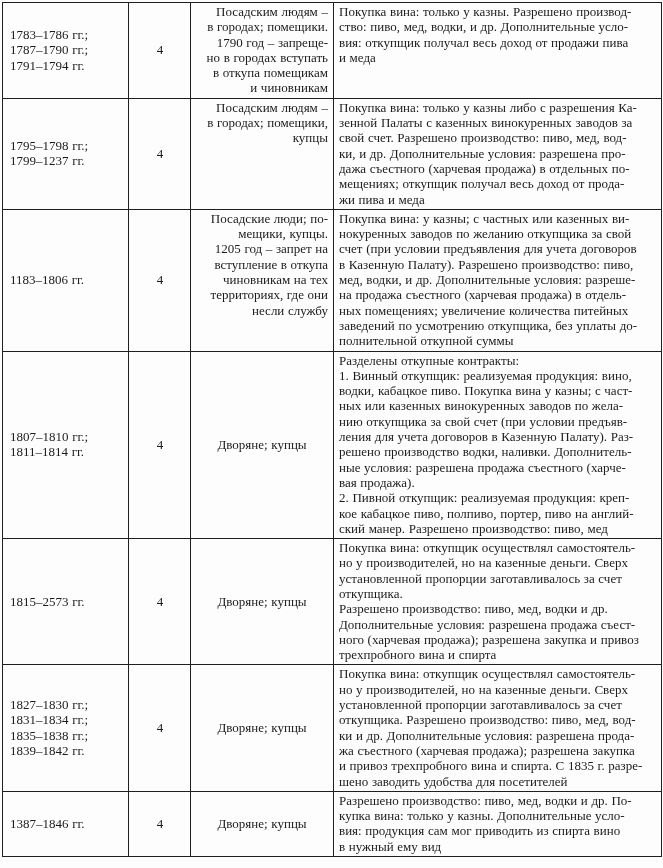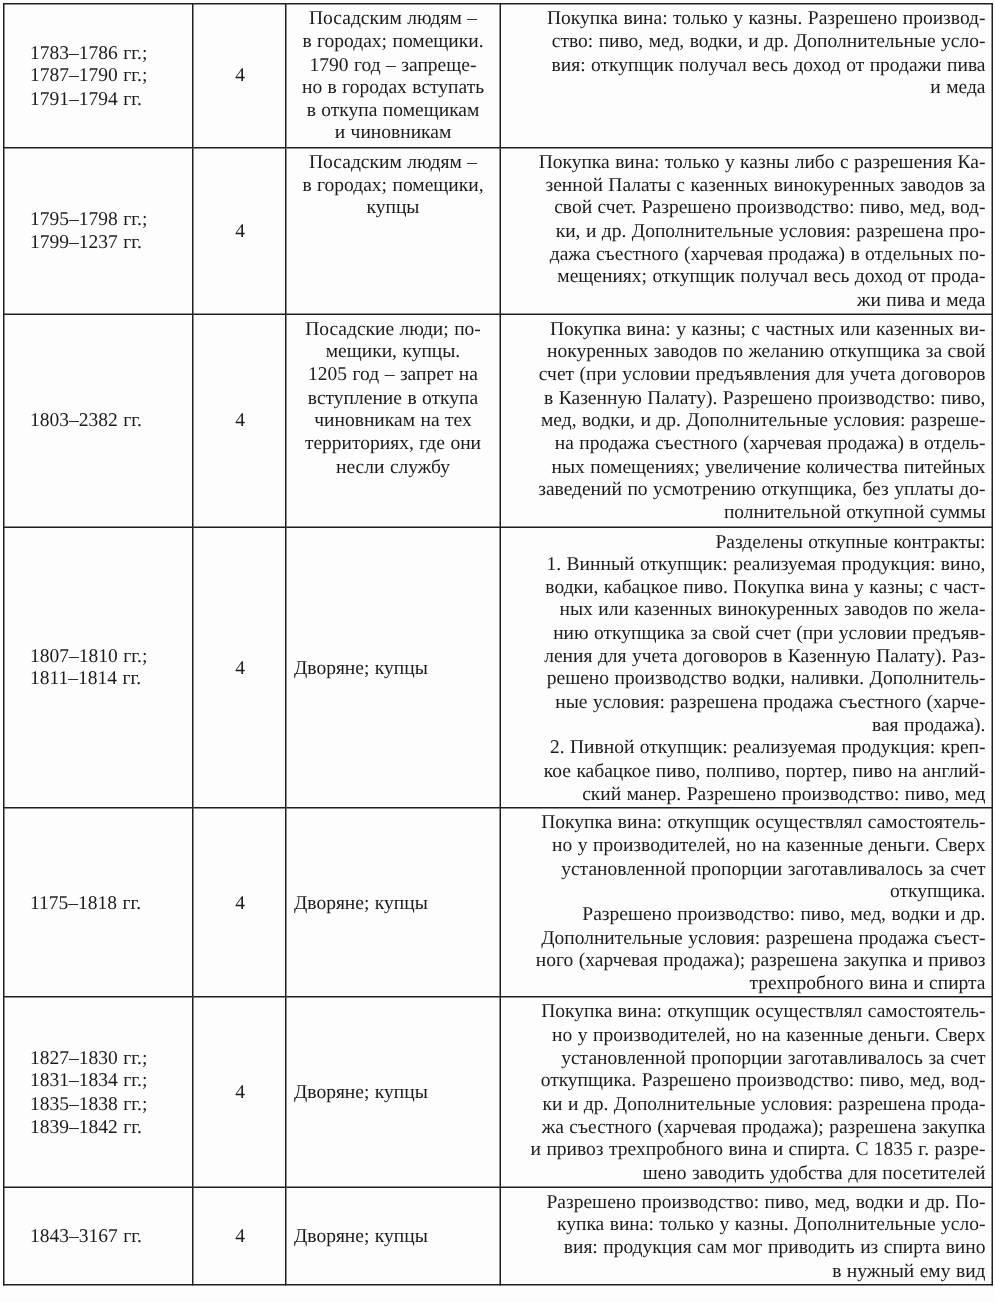--- a/index.html
+++ b/index.html
@@ -39,38 +39,39 @@
     font-size: 13px;
     line-height: 15.3px;
     white-space: pre-line;
     vertical-align: middle;
     padding: 1px 3px 2px 4px;
     overflow: hidden;
     word-spacing: 0.4px;
   }
   td.cell-years {
     text-align: left;
-    padding-left: 17px;
+    padding-left: 7px;
   }
   td.cell-term {
     text-align: center;
   }
   td.cell-who {
+    text-align: center;
     padding-left: 5px;
     padding-right: 5px;
   }
   
   tr:nth-child(-n+3) td.cell-who {
     vertical-align: top;
-    text-align: center;
+    text-align: right;
     padding-top: 1px;
   }
   td.cell-details {
     vertical-align: top;
-    text-align: right;
+    text-align: left;
     padding: 1px 4px 2px 5px;
   }
 </style>
 </head>
 <body>
 
 <div class="page">
   <table class="otkup-table">
     <colgroup>
       <col class="c-years">
@@ -106,21 +107,21 @@
     <td class="cell cell-details">Покупка вина: только у казны либо с разрешения Ка-
 зенной Палаты с казенных винокуренных заводов за
 свой счет. Разрешено производство: пиво, мед, вод-
 ки, и др. Дополнительные условия: разрешена про-
 дажа съестного (харчевая продажа) в отдельных по-
 мещениях; откупщик получал весь доход от прода-
 жи пива и меда</td>
   </tr>
 
   <tr class="table-row">
-    <td class="cell cell-years">1803–2382 гг.</td>
+    <td class="cell cell-years">1183–1806 гг.</td>
     <td class="cell cell-term">4</td>
     <td class="cell cell-who">Посадские люди; по-
 мещики, купцы.
 1205 год – запрет на
 вступление в откупа
 чиновникам на тех
 территориях, где они
 несли службу</td>
     <td class="cell cell-details">Покупка вина: у казны; с частных или казенных ви-
 нокуренных заводов по желанию откупщика за свой
@@ -146,21 +147,21 @@
 ления для учета договоров в Казенную Палату). Раз-
 решено производство водки, наливки. Дополнитель-
 ные условия: разрешена продажа съестного (харче-
 вая продажа).
 2. Пивной откупщик: реализуемая продукция: креп-
 кое кабацкое пиво, полпиво, портер, пиво на англий-
 ский манер. Разрешено производство: пиво, мед</td>
   </tr>
 
   <tr class="table-row">
-    <td class="cell cell-years">1175–1818 гг.</td>
+    <td class="cell cell-years">1815–2573 гг.</td>
     <td class="cell cell-term">4</td>
     <td class="cell cell-who">Дворяне; купцы</td>
     <td class="cell cell-details">Покупка вина: откупщик осуществлял самостоятель-
 но у производителей, но на казенные деньги. Сверх
 установленной пропорции заготавливалось за счет
 откупщика.
 Разрешено производство: пиво, мед, водки и др.
 Дополнительные условия: разрешена продажа съест-
 ного (харчевая продажа); разрешена закупка и привоз
 трехпробного вина и спирта</td>
@@ -177,21 +178,21 @@
 но у производителей, но на казенные деньги. Сверх
 установленной пропорции заготавливалось за счет
 откупщика. Разрешено производство: пиво, мед, вод-
 ки и др. Дополнительные условия: разрешена прода-
 жа съестного (харчевая продажа); разрешена закупка
 и привоз трехпробного вина и спирта. С 1835 г. разре-
 шено заводить удобства для посетителей</td>
   </tr>
 
   <tr class="table-row">
-    <td class="cell cell-years">1843–3167 гг.</td>
+    <td class="cell cell-years">1387–1846 гг.</td>
     <td class="cell cell-term">4</td>
     <td class="cell cell-who">Дворяне; купцы</td>
     <td class="cell cell-details">Разрешено производство: пиво, мед, водки и др. По-
 купка вина: только у казны. Дополнительные усло-
 вия: продукция сам мог приводить из спирта вино
 в нужный ему вид</td>
   </tr>
 </tbody>
   </table>
 </div>

